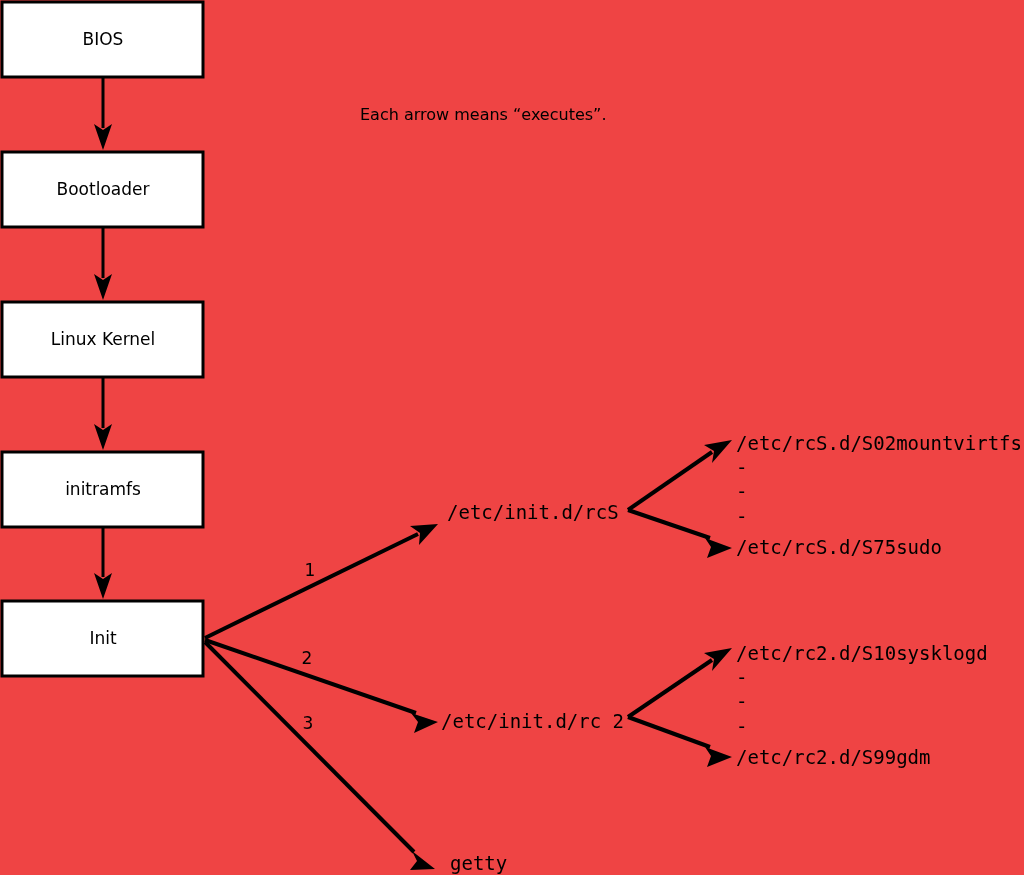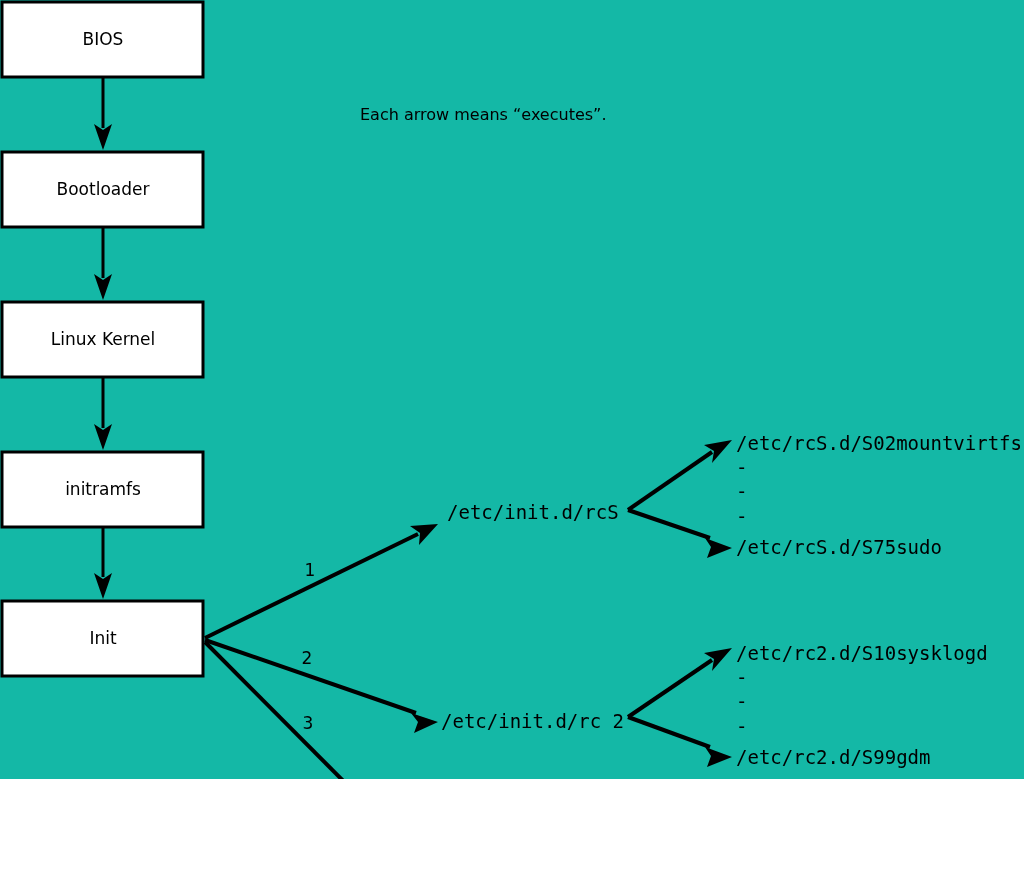--- a/index.html
+++ b/index.html
@@ -4,22 +4,22 @@
 <title>Linux Boot Process Diagram</title>
 <style>
   html, body {
     margin: 0;
     padding: 0;
     background: #ffffff;
   }
   #canvas {
     position: relative;
     width: 1024px;
-    height: 779px;
-    background: #14b8a6;
+    height: 875px;
+    background: #ef4444;
     overflow: hidden;
     font-family: "DejaVu Sans", sans-serif;
   }
   svg#diagram {
     position: absolute;
     left: 0;
     top: 0;
     width: 1024px;
     height: 875px;
   }

